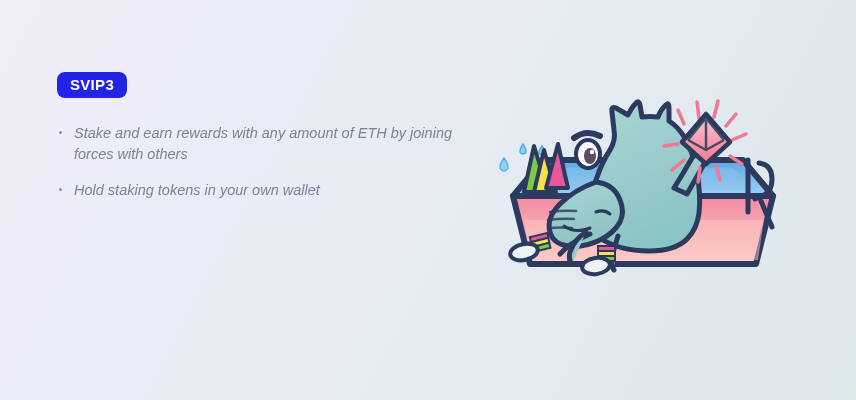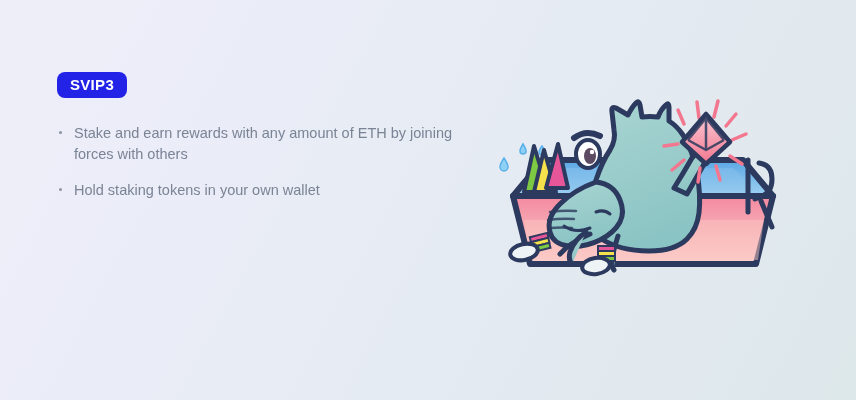--- a/index.html
+++ b/index.html
@@ -56,20 +56,21 @@
     list-style: none;
   }
   .bullet {
     position: relative;
     padding-left: 17px;
     margin-bottom: 16px;
     font-size: 14.5px;
     line-height: 1.42;
     color: #7b8495;
     max-width: 392px;
+    font-style: italic;
   }
   .bullet:last-child { margin-bottom: 15px; }
   .bullet .dot {
     position: absolute;
     left: 2px;
     top: 8px;
     width: 3px;
     height: 3px;
     border-radius: 50%;
     background: #8b93a2;

